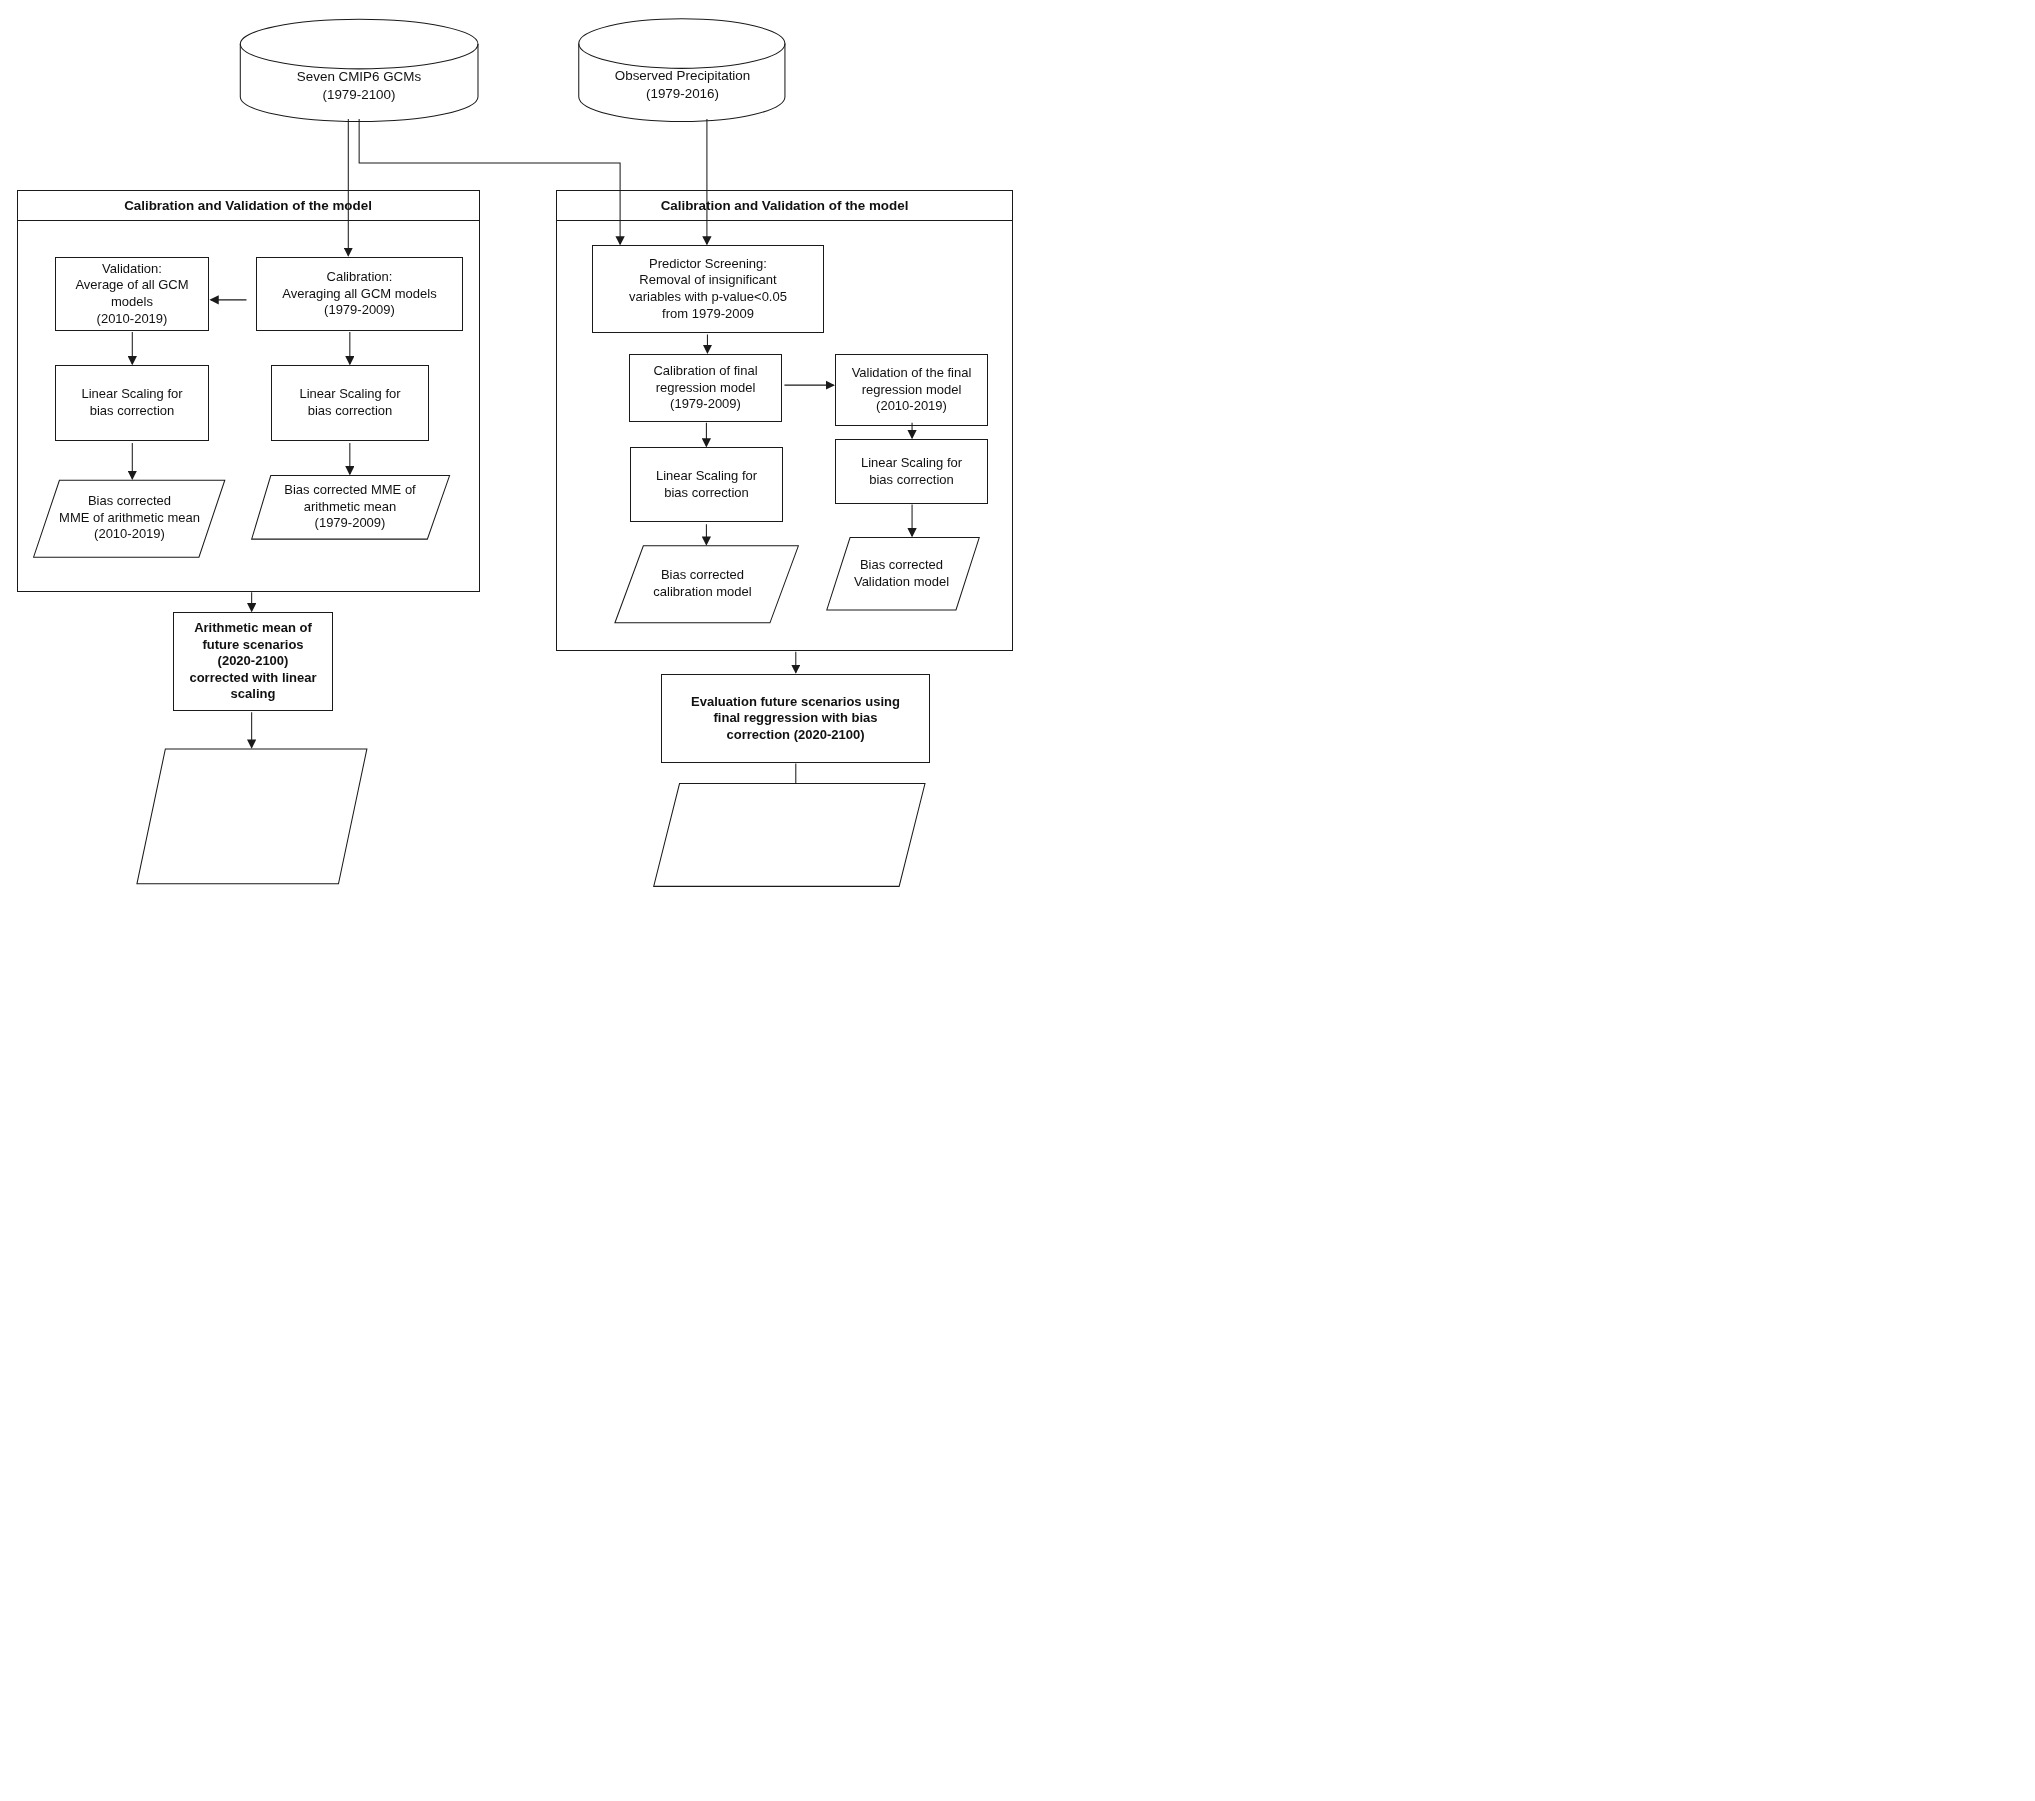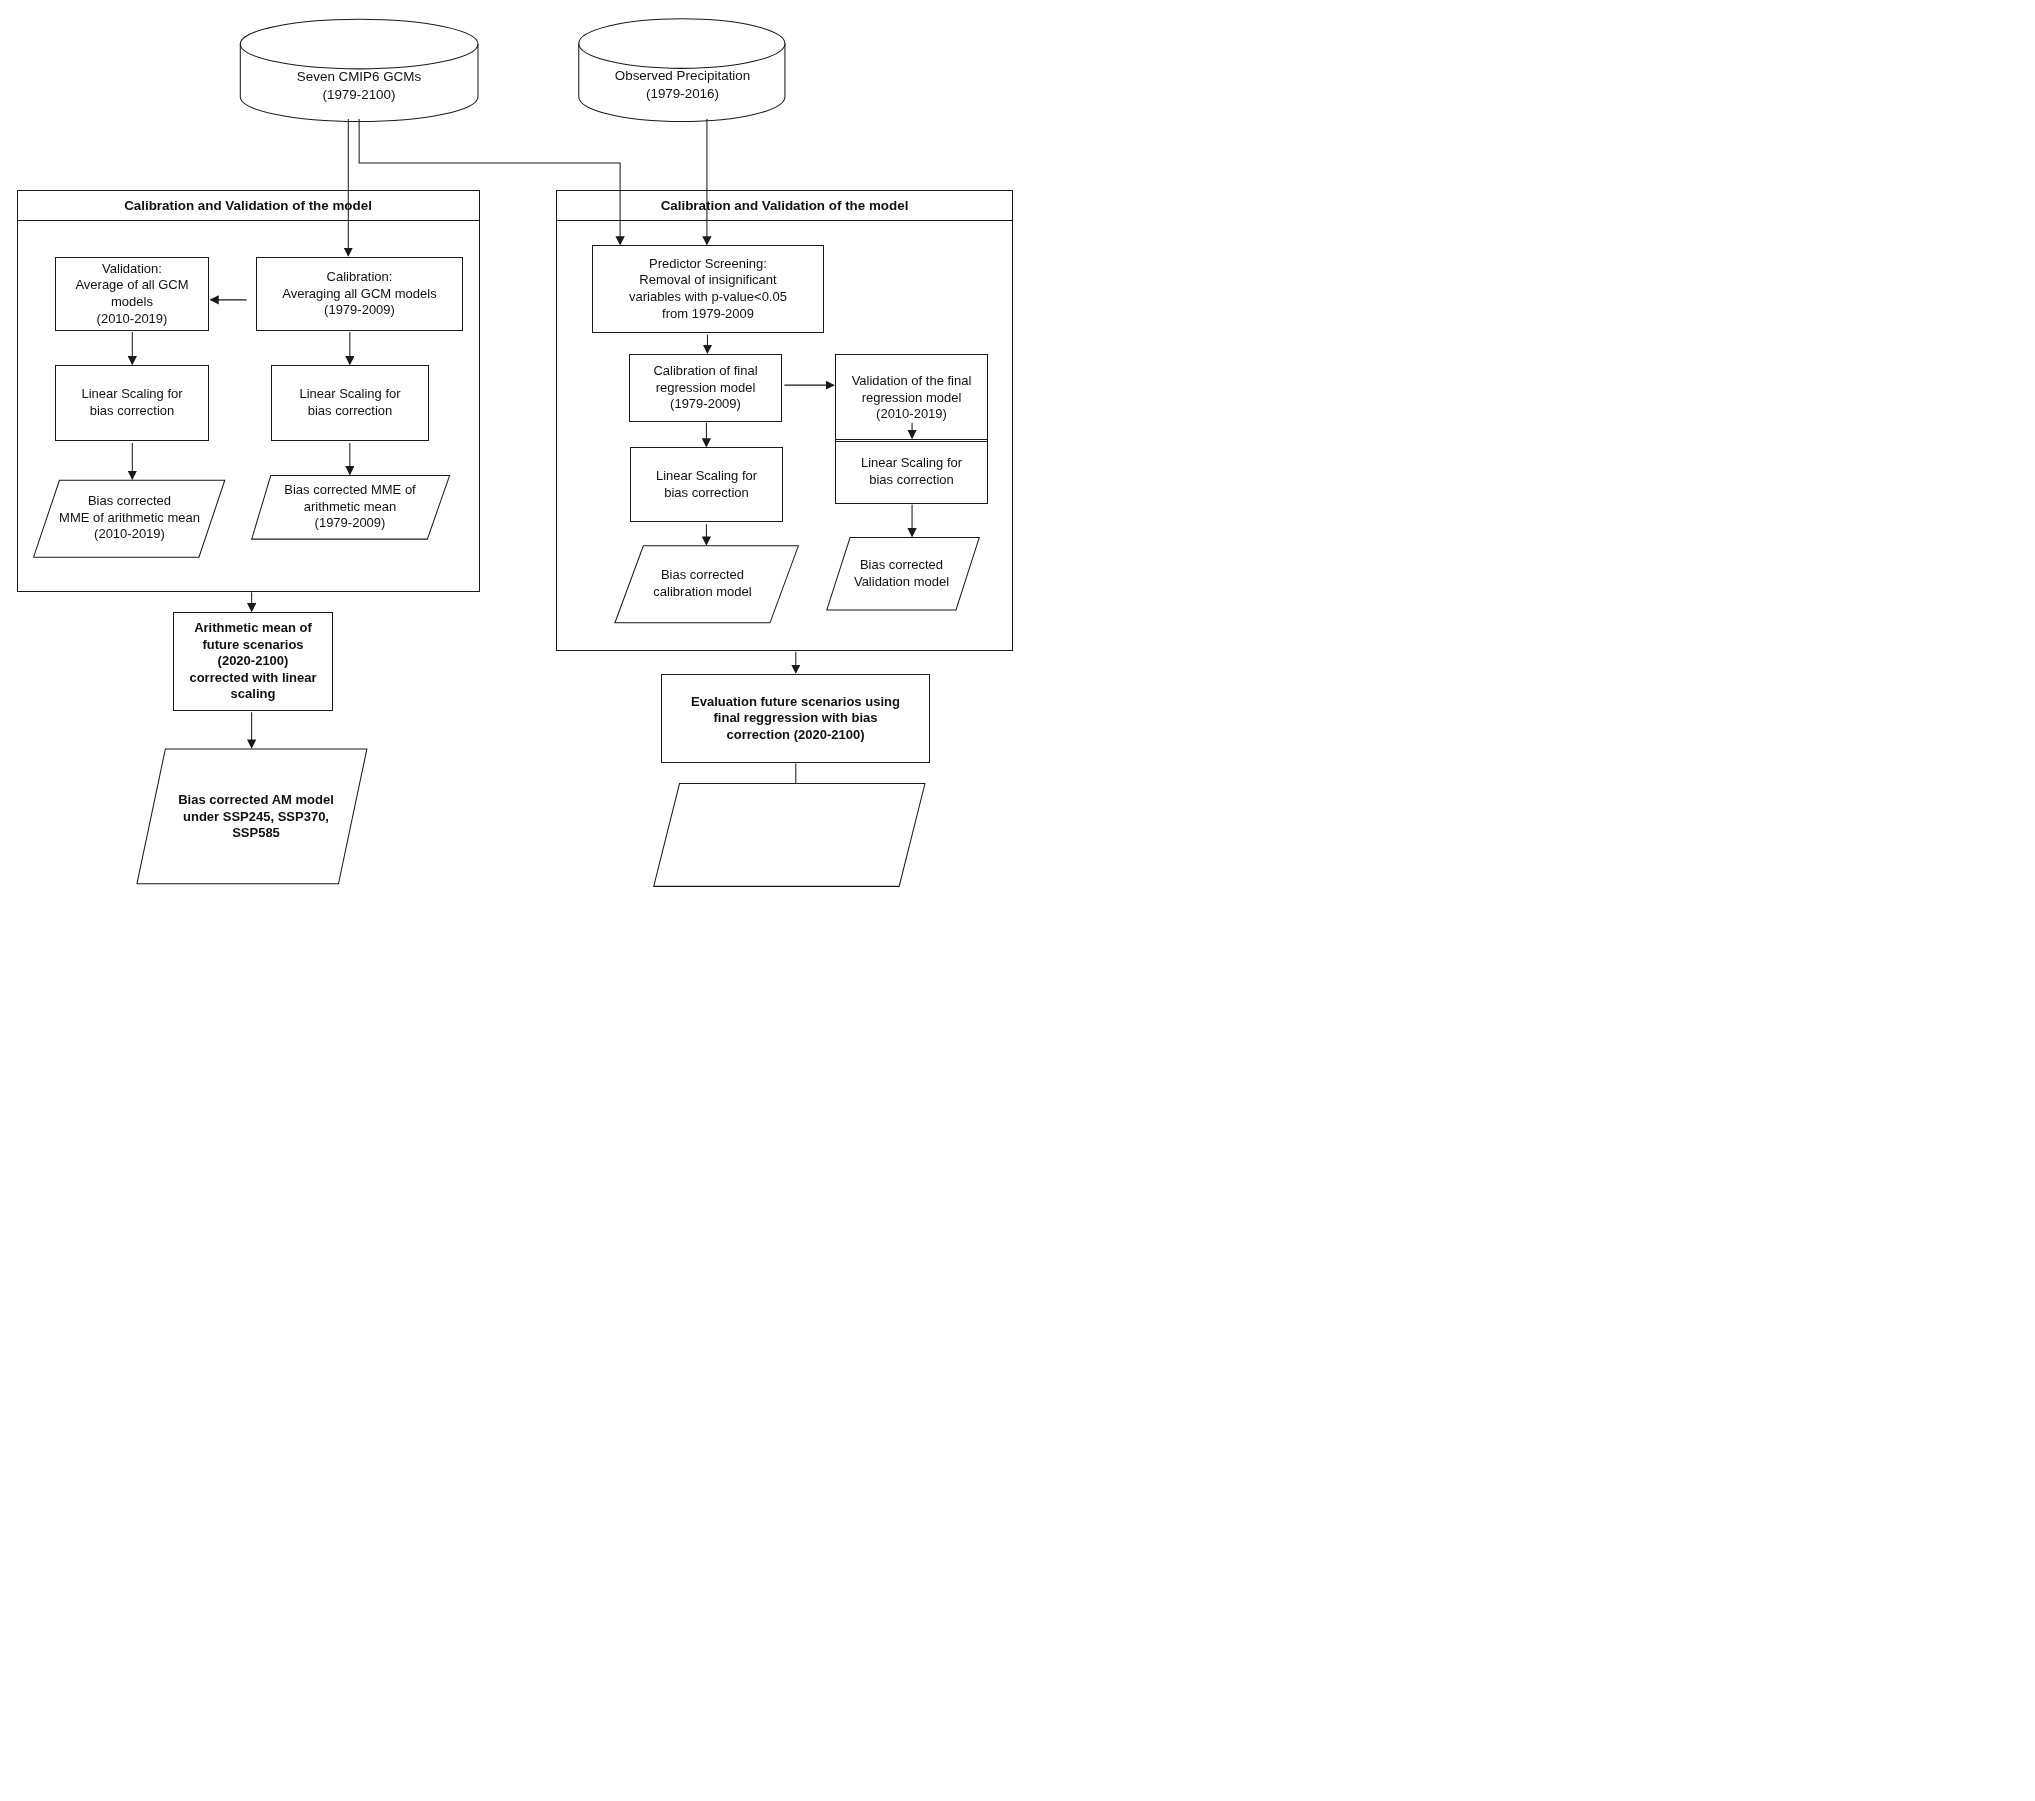--- a/index.html
+++ b/index.html
@@ -97,32 +97,29 @@
 (2010-2019)</div>
   <div class="shape-label" style="left:261px; top:478px; width:178px; height:58px;">Bias corrected MME of
 arithmetic mean
 (1979-2009)</div>
 
   <div class="box bold" style="left:173px; top:612px; width:160px; height:99px;">Arithmetic mean of
 future scenarios
 (2020-2100)
 corrected with linear
 scaling</div>
-  <div class="shape-label bold" style="left:155px; top:760px; width:202px; height:114px;">Bias corrected AM model
-under SSP245, SSP370,
-SSP585</div>
 
   <div class="box" style="left:592px; top:245px; width:232px; height:88px;">Predictor Screening:
 Removal of insignificant
 variables with p-value&lt;0.05
 from 1979-2009</div>
   <div class="box" style="left:598px; top:354px; width:153px; height:68px;margin-left:31px;">Calibration of final
 regression model
 (1979-2009)</div>
-  <div class="box" style="left:835px; top:354px; width:153px; height:88px;">Validation of the final
+  <div class="box" style="left:835px; top:354px; width:153px; height:72px;">Validation of the final
 regression model
 (2010-2019)</div>
   <div class="box" style="left:630px; top:447px; width:153px; height:75px;">Linear Scaling for
 bias correction</div>
   <div class="box" style="left:835px; top:439px; width:153px; height:65px;">Linear Scaling for
 bias correction</div>
 
   <div class="shape-label" style="left:625px; top:553px; width:155px; height:62px;">Bias corrected
 calibration model</div>
   <div class="shape-label" style="left:837px; top:544px; width:129px; height:59px;">Bias corrected

